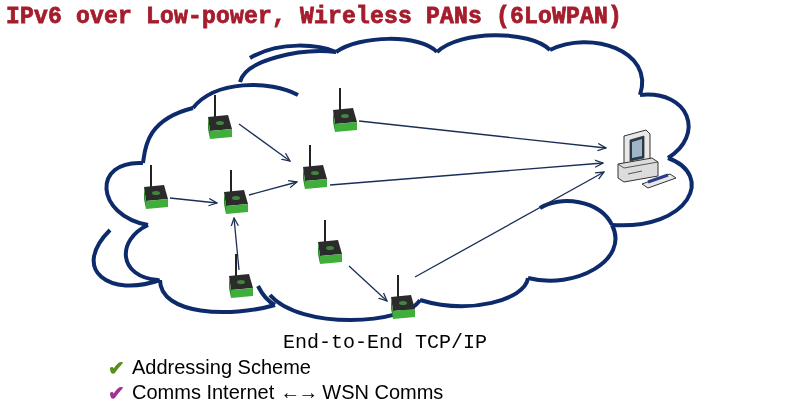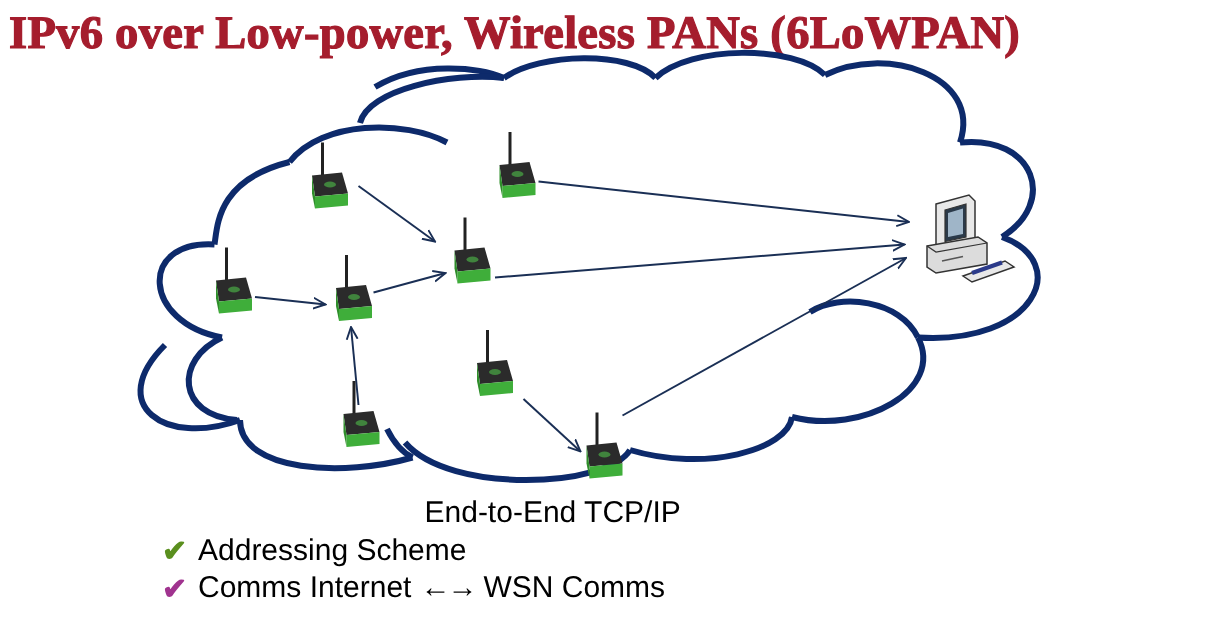--- a/index.html
+++ b/index.html
@@ -1,19 +1,19 @@
 <!DOCTYPE html>
 <html><head>
 <meta charset="utf-8">
 <style>
   html, body { margin:0; padding:0; background:#ffffff; }
   body { width:805px; height:419px; position:relative; overflow:hidden; font-family:"Liberation Sans", sans-serif; }
-  .title { position:absolute; left:6px; top:4px; font-family:Liberation Serif, serif; font-weight:bold; font-size:31px; color:#a51d2d; letter-spacing:0.2px; white-space:nowrap; -webkit-text-stroke:0.8px #a51d2d; }
+  .title { position:absolute; left:6px; top:4px; font-family:Liberation Mono, monospace; font-weight:bold; font-size:23px; color:#a51d2d; letter-spacing:0.2px; white-space:nowrap; -webkit-text-stroke:0.8px #a51d2d; }
   svg.diagram { position:absolute; left:0; top:0; }
-  .caption { position:absolute; left:283px; top:331px; font-size:20px; color:#000; white-space:nowrap; }
+  .caption { position:absolute; left:283px; top:331px; font-size:20px; color:#000; white-space:nowrap;font-family:Liberation Mono, monospace; }
   .bullets { position:absolute; left:108px; top:355px; font-size:20px; color:#000; }
   .bullet { display:flex; align-items:center; height:25px; white-space:nowrap; }
   .check { font-size:20px; font-weight:bold; margin-right:6px; width:18px; display:inline-block; }
   .check.green { color:#5a8f1e; }
   .check.purple { color:#a0338f; }
   .arrows { font-weight:bold; margin:0 6px; letter-spacing:-2px; }
 </style>
 </head>
 <body>
 

